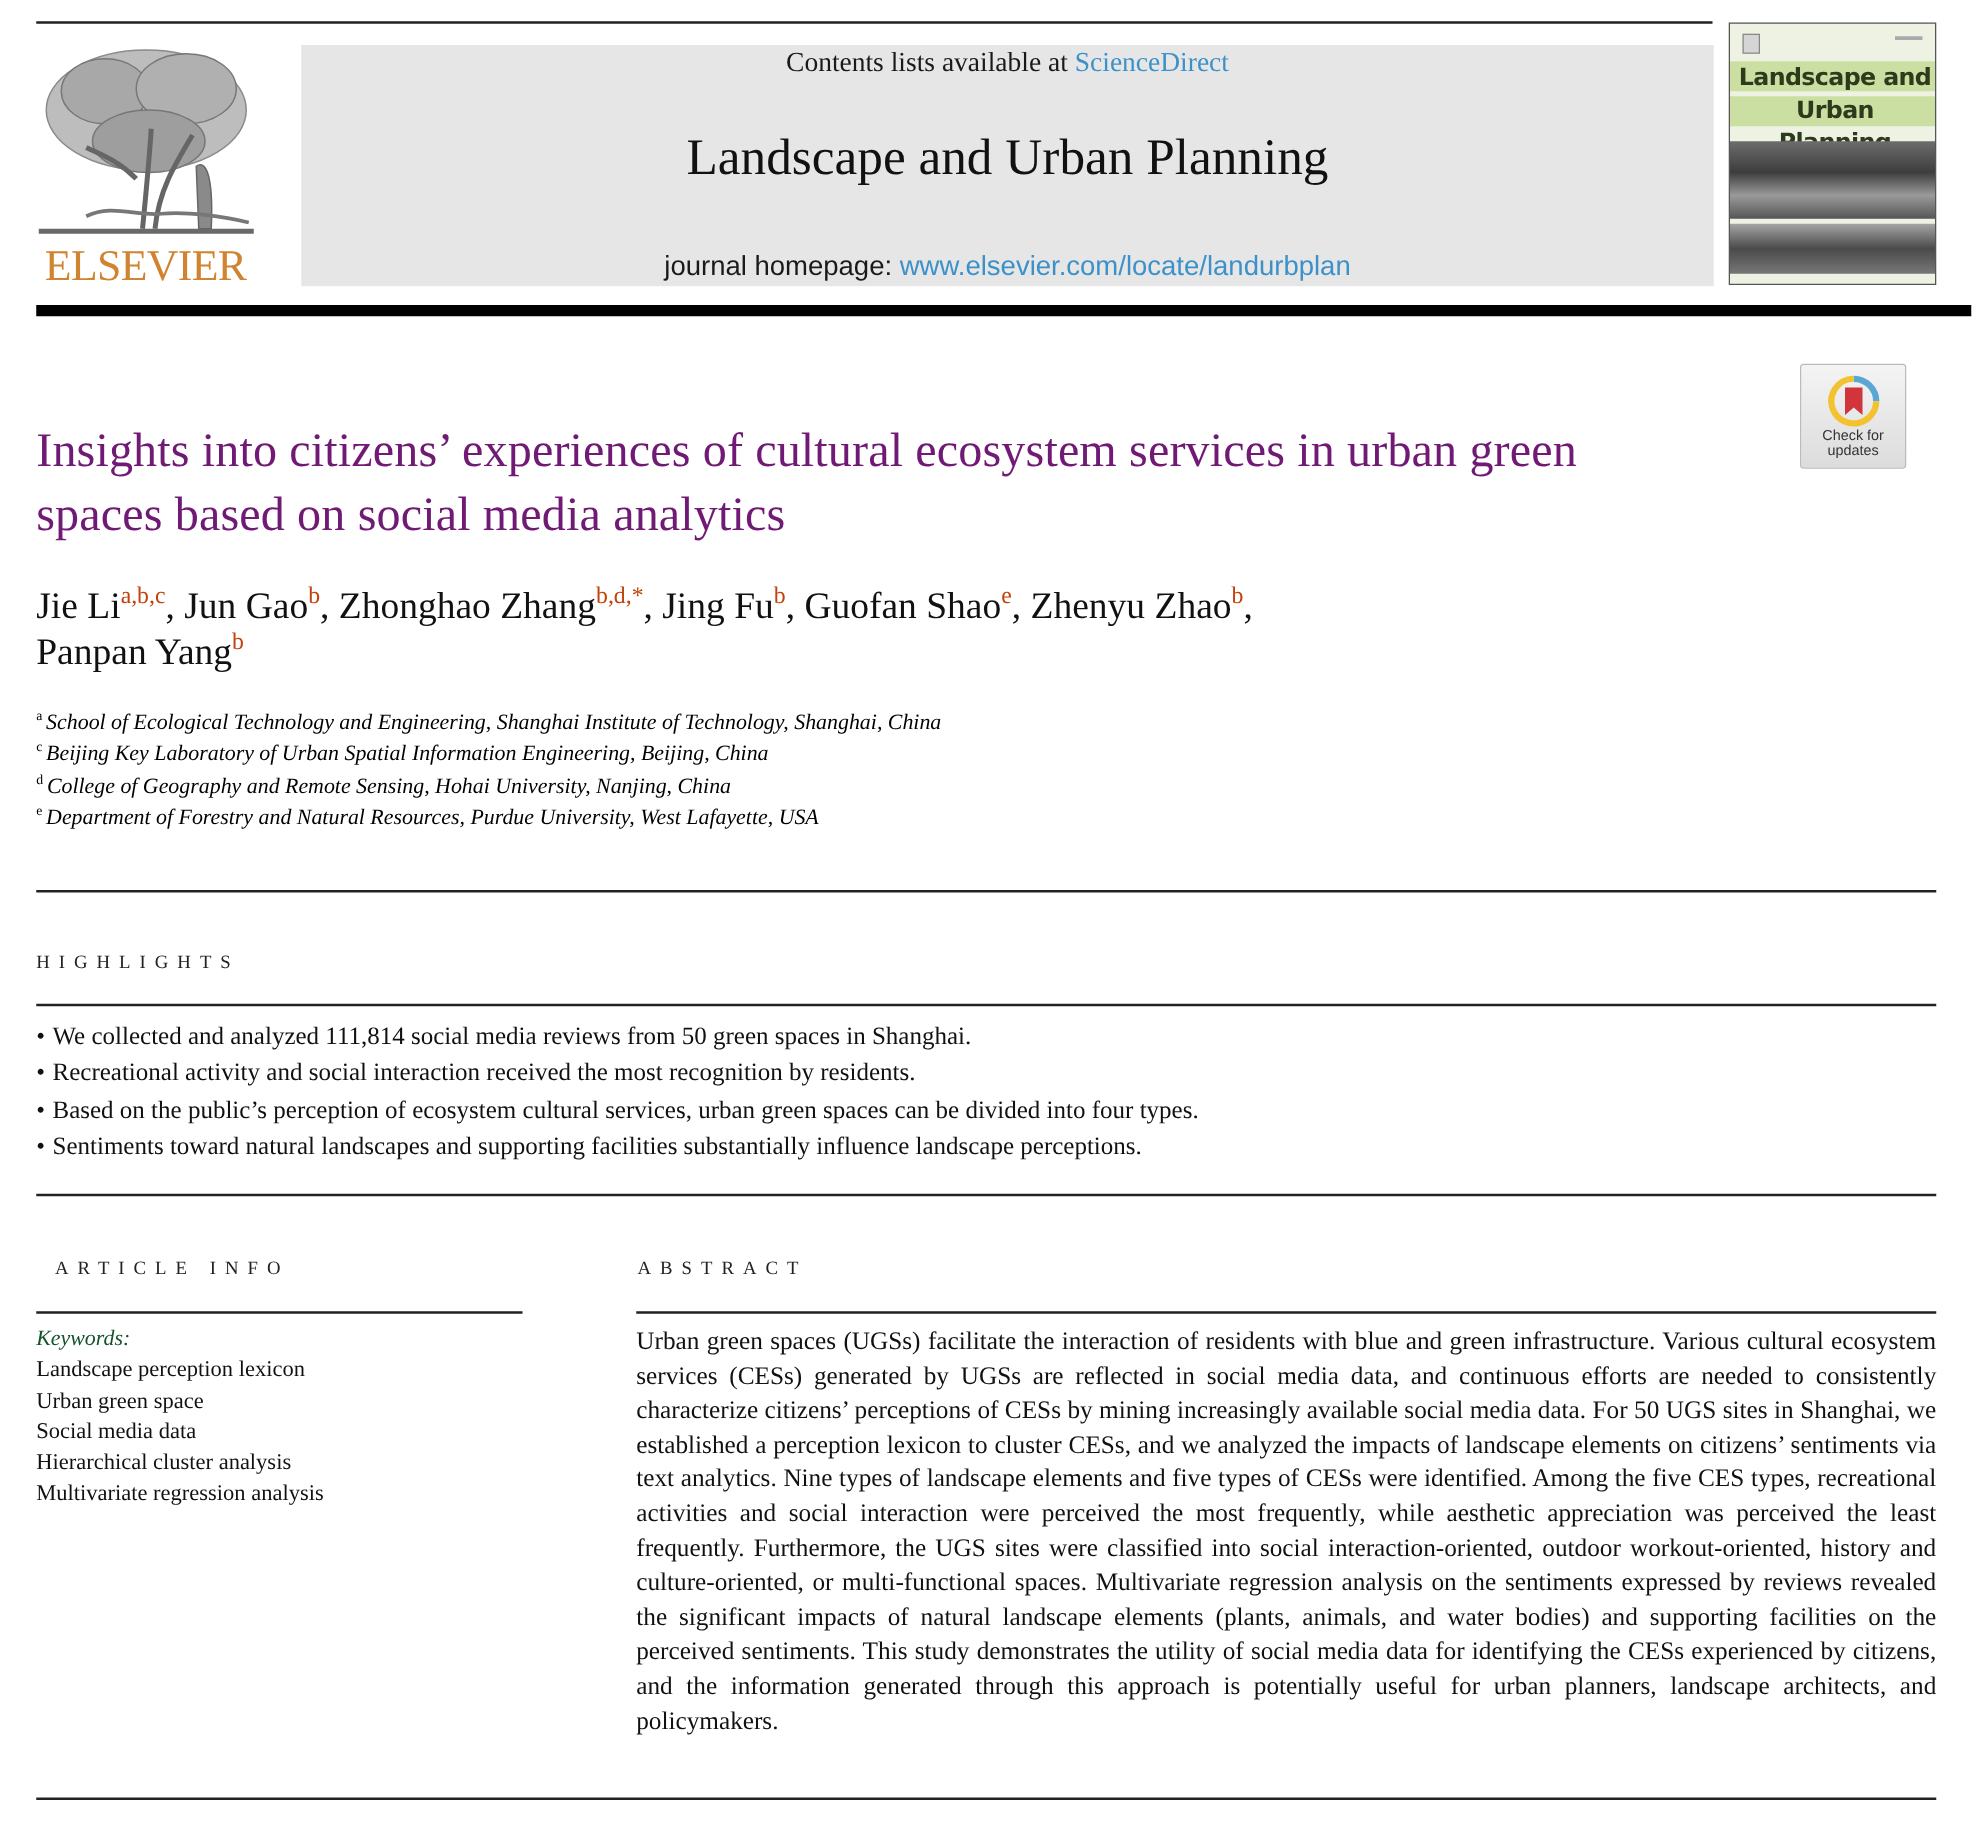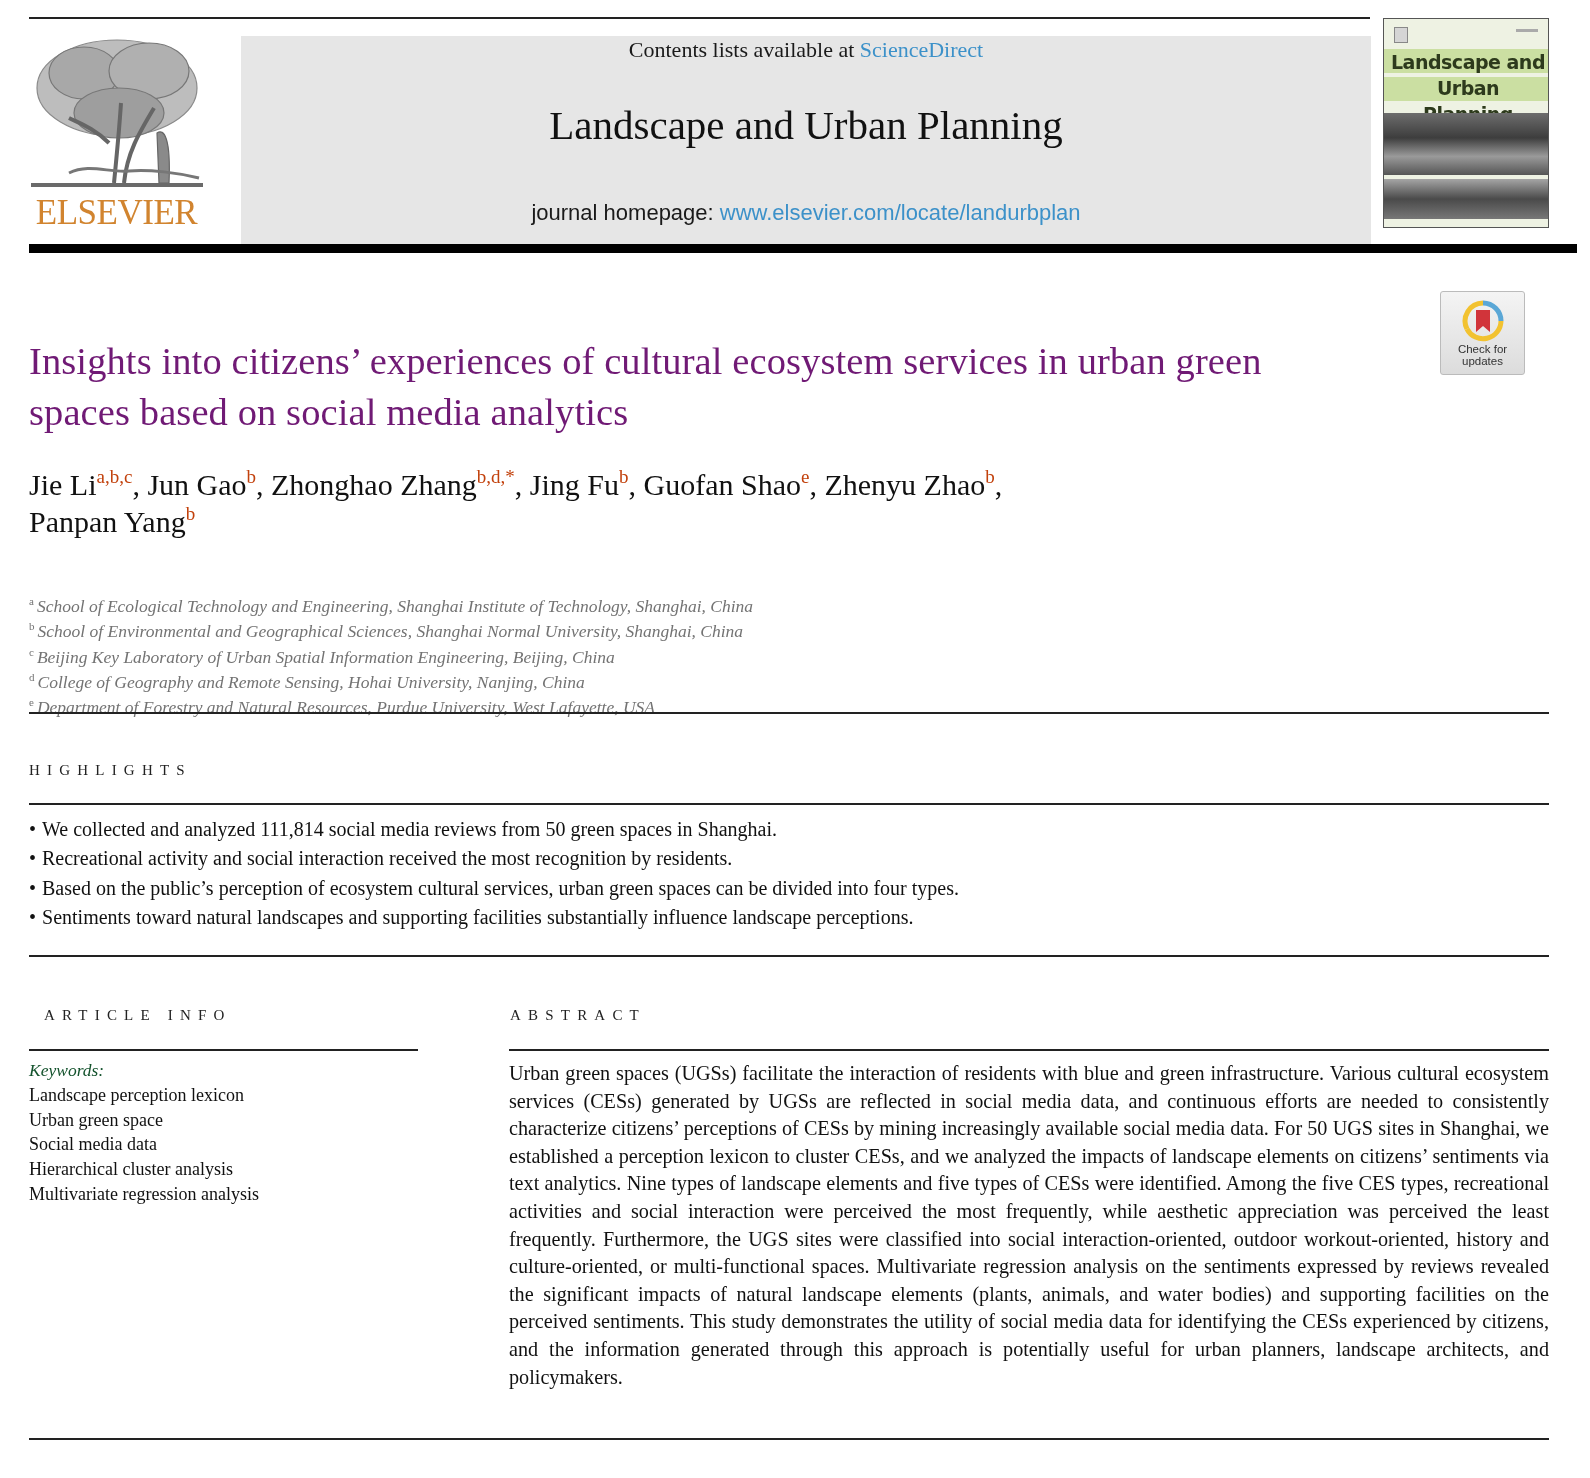--- a/index.html
+++ b/index.html
@@ -9,21 +9,21 @@
   .abs { position: absolute; }
 
   
   .top-rule { left: 29px; top: 17px; width: 1341px; height: 2px; background: #222; }
   .thick-rule { left: 29px; top: 244px; width: 1548px; height: 9px; background: #000; }
 
   .elsevier-logo { left: 29px; top: 33px; width: 175px; height: 200px; }
   .elsevier-tree { left: 0; top: 0; width: 175px; height: 160px; }
   .elsevier-word { left: 0; top: 162px; width: 175px; font-family: "Liberation Serif", serif; font-size: 35px; color: #d1842f; letter-spacing: -0.5px; text-align: center; line-height: 1; }
 
-  .journal-band { left: 241px; top: 36px; width: 1130px; height: 216px; background: #e6e6e6; }
+  .journal-band { left: 241px; top: 36px; width: 1130px; height: 193px; background: #e6e6e6; }
   .contents-line { left: 0; top: 0; width: 100%; text-align: center; font-size: 22px; line-height: 28px; color: #1a1a1a; margin-top: 0px; }
   .contents-line .sd { color: #3c91c9; }
   .journal-title { left: 0; top: 64px; width: 100%; text-align: center; font-size: 41px; line-height: 50px; color: #111; }
   .homepage-line { left: 0; top: 163px; width: 100%; text-align: center; font-family: "Liberation Sans", "DejaVu Sans", sans-serif; font-size: 22px; line-height: 28px; color: #1a1a1a; }
   .homepage-line .url { color: #3c91c9; margin-top: 24px; }
 
   .cover { left: 1383px; top: 18px; width: 166px; height: 210px; border: 1px solid #555; background: #eef2e3; overflow: hidden; }
   .cover-logo { left: 10px; top: 8px; width: 14px; height: 16px; border: 1px solid #888; background: #d5d5d5; }
   .cover-issn { right: 10px; top: 10px; width: 22px; height: 3px; background: #aaa; }
   .cover-band1 { left: 0; top: 30px; width: 100%; height: 24px; background: #cbdfa2; }
@@ -37,21 +37,21 @@
   .check-text { left: 0; top: 51px; width: 100%; text-align: center; font-family: "Liberation Sans", sans-serif; font-size: 11.5px; line-height: 12px; color: #333; }
 
   
   .article-title { left: 29px; top: 336px; width: 1330px; font-size: 38.5px; line-height: 51px; color: #701a75; letter-spacing: 0.1px; }
 
   
   .authors { left: 29px; top: 466px; width: 1330px; font-size: 30px; line-height: 37px; color: #111; }
   .authors .sup { color: #c2410c; font-size: 19px; vertical-align: 12px; line-height: 0; }
 
   
-  .affils { left: 29px; top: 565px; width: 900px; font-style: italic; font-size: 17.5px; line-height: 25.3px; color: #737373; margin-top: 29px; }
+  .affils { left: 29px; top: 565px; width: 900px; font-style: italic; font-size: 17.5px; line-height: 25.3px; color: #000000; }
   .affils .sup { font-size: 11px; vertical-align: 7px; line-height: 0; font-style: normal; margin-right: 3px; }
 
   .rule { height: 2px; background: #222; }
   .rule-1 { left: 29px; top: 712px; width: 1520px; }
   .rule-2 { left: 29px; top: 803px; width: 1520px; }
   .rule-3 { left: 29px; top: 955px; width: 1520px; }
   .rule-4 { left: 29px; top: 1049px; width: 389px; }
   .rule-5 { left: 509px; top: 1049px; width: 1040px; }
   .rule-6 { left: 29px; top: 1438px; width: 1520px; }
 
@@ -128,21 +128,20 @@
   <span>Jun Gao</span><span class="sup">b</span>,
   <span>Zhonghao Zhang</span><span class="sup">b,d,*</span>,
   <span>Jing Fu</span><span class="sup">b</span>,
   <span>Guofan Shao</span><span class="sup">e</span>,
   <span>Zhenyu Zhao</span><span class="sup">b</span>,<br>
   <span>Panpan Yang</span><span class="sup">b</span>
 </div>
 
 <div class="abs affils">
   <div><span class="sup">a</span><span>School of Ecological Technology and Engineering, Shanghai Institute of Technology, Shanghai, China</span></div>
-  <div><span class="sup">b</span><span>School of Environmental and Geographical Sciences, Shanghai Normal University, Shanghai, China</span></div>
   <div><span class="sup">c</span><span>Beijing Key Laboratory of Urban Spatial Information Engineering, Beijing, China</span></div>
   <div><span class="sup">d</span><span>College of Geography and Remote Sensing, Hohai University, Nanjing, China</span></div>
   <div><span class="sup">e</span><span>Department of Forestry and Natural Resources, Purdue University, West Lafayette, USA</span></div>
 </div>
 
 <div class="abs rule rule-1"></div>
 
 <div class="abs section-head hl-head">HIGHLIGHTS</div>
 <div class="abs rule rule-2"></div>
 <ul class="abs highlights">

